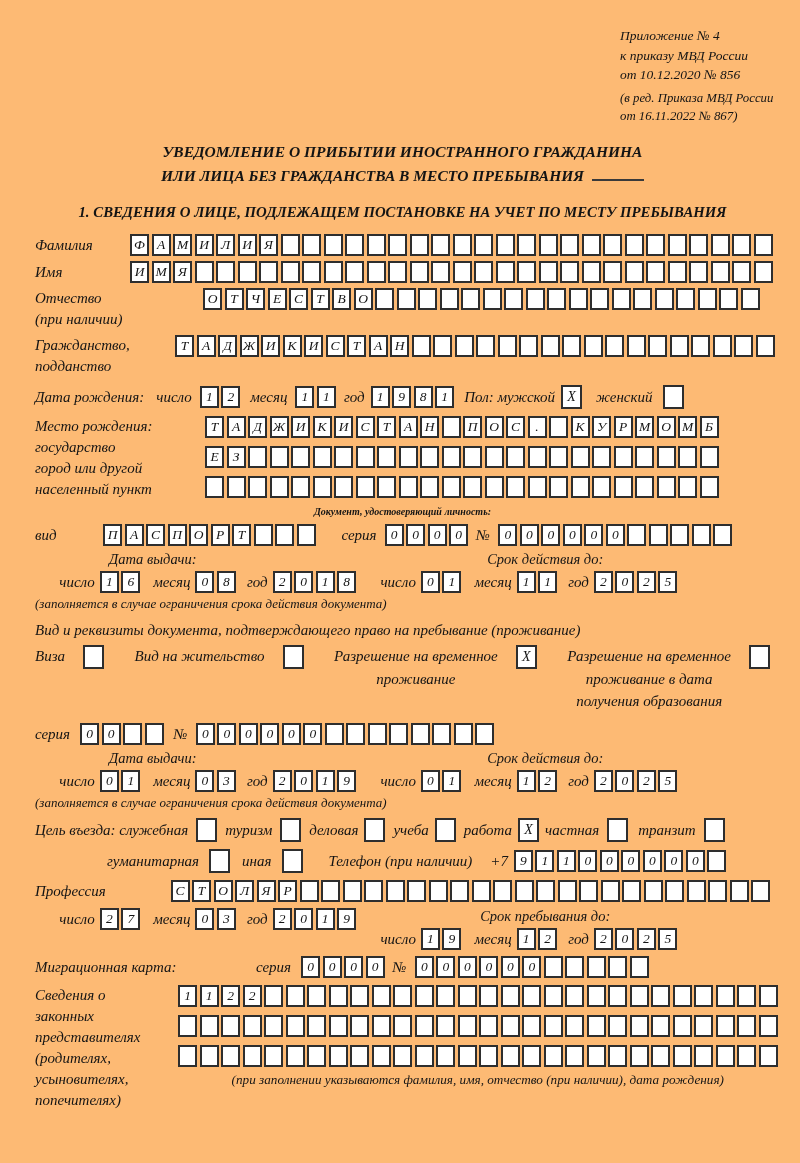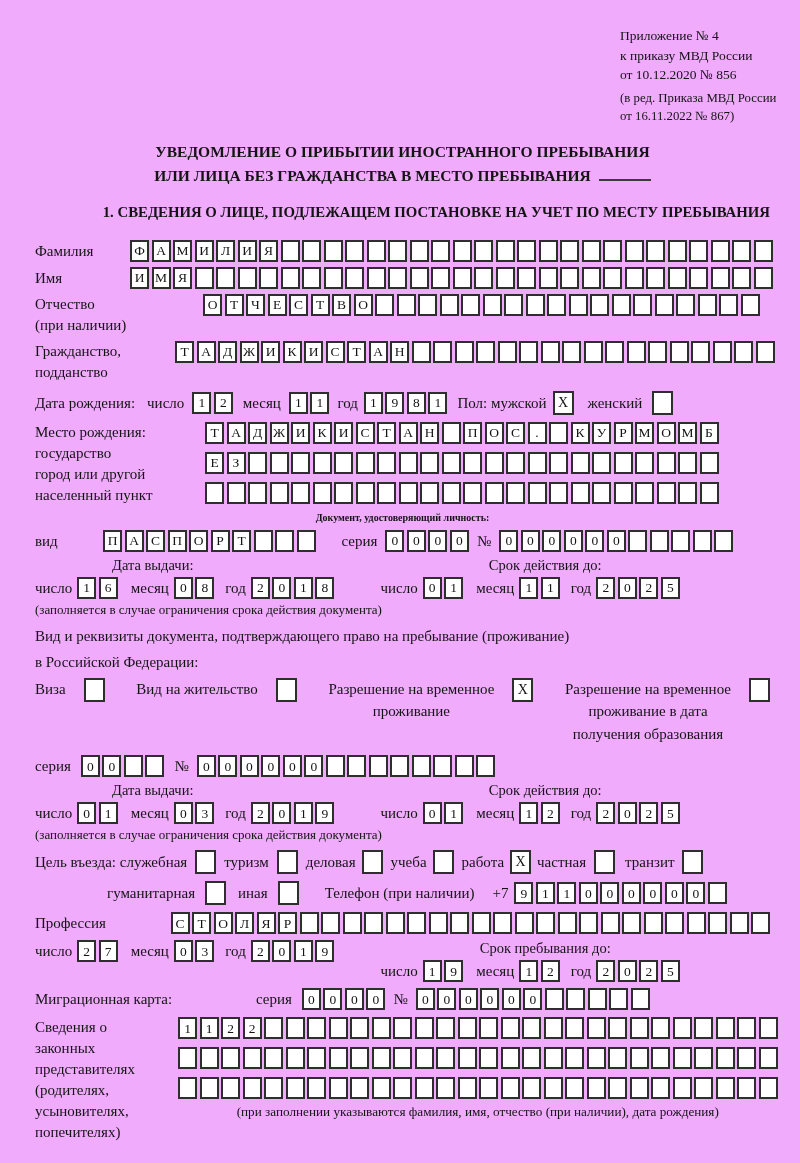--- a/index.html
+++ b/index.html
@@ -1,45 +1,45 @@
 <!DOCTYPE html>
 <html><head>
 <meta charset="utf-8">
 <style>
   html,body{margin:0;padding:0;background:#e8e8e8;}
   .page{
-    width:800px;height:1163px;margin:0 auto;background:#f0abfc;
+    width:800px;height:1163px;margin:0 auto;background:#fdba74;
     box-sizing:border-box;padding:26px 30px 0 35px;
     font-family:"Liberation Serif", serif;color:#141414;font-size:15px;
-    position:relative;overflow:hidden;
+    position:relative;overflow:hidden;font-style:italic;
   }
   .hdr{margin-left:585px;font-size:13.5px;line-height:1.45;white-space:nowrap;}
   .hdr .sub{margin-top:4px;font-size:12.8px;}
   .forma{text-align:right;font-weight:bold;font-size:15px;letter-spacing:.5px;margin-top:12px;padding-right:3px;}
   .title{text-align:center;font-weight:bold;font-size:15.5px;line-height:1.55;margin-top:14px;}
   .title-blank{display:inline-block;width:52px;height:12px;border-bottom:2px solid #3a3a3a;margin-left:8px;}
-  .sec-heading{text-align:right;font-weight:bold;font-size:14.8px;margin:16px 0 19px;}
+  .sec-heading{text-align:center;font-weight:bold;font-size:14.8px;margin:16px 0 13px;}
   .row{display:flex;align-items:center;margin-bottom:5px;}
   .row.top{align-items:flex-start;}
   .lbl{line-height:22px;}
   .lbl-col div{line-height:21px;}
   .boxes{display:flex;gap:2.5px;}
   .box{flex:0 0 19px;width:19px;height:22px;box-sizing:border-box;border:2px solid #2e2e2e;
        display:flex;align-items:center;justify-content:center;font-size:13.5px;line-height:1;background:#fff;}
   .checkbox{flex:0 0 21px;width:21px;height:24px;box-sizing:border-box;border:2px solid #2e2e2e;
        display:inline-flex;align-items:center;justify-content:center;font-size:14px;background:#fff;}
   .w68{flex:0 0 68px;} .w95{flex:0 0 95px;} .w120{flex:0 0 120px;} .w140{flex:0 0 140px;}
   .w143{flex:0 0 143px;} .w168{flex:0 0 168px;} .w170{flex:0 0 170px;} .w195{flex:0 0 195px;}
   .ml6{margin-left:6px;} .ml8{margin-left:8px;} .ml10{margin-left:10px;} .ml12{margin-left:12px;}
   .ml14{margin-left:14px;} .ml18{margin-left:18px;} .ml26{margin-left:26px;} .ml72{margin-left:72px;}
   .stack{display:flex;flex-direction:column;gap:8px;}
   .center-heading{text-align:center;font-weight:bold;font-size:10px;margin:6px 0 7px;}
   .dates{display:flex;margin-bottom:3px;}
   .dates .col{display:flex;flex-direction:column;}
-  .dates .col.left{width:47%;}
+  .dates .col.left{width:47%;align-items:center;}
   .dates .col.right{width:53%;}
   .dlabel{text-align:center;margin-bottom:3px;font-size:14.5px;}
   .col.left .dlabel{padding-right:110px;}
   .col.right .dlabel{padding-right:60px;}
   .dgroup{display:flex;align-items:center;gap:5px;}
   .note{text-align:left;font-size:13px;margin:2px 2px 7px 0;}
   .plain{margin:2px 0 4px;line-height:1.5;}
   .permit-row{display:flex;justify-content:space-between;align-items:flex-start;margin:4px 0 10px;}
   .permit-item{display:flex;align-items:flex-start;gap:18px;}
   .permit-label{text-align:center;line-height:1.5;}
@@ -55,21 +55,21 @@
     <div>к приказу МВД России</div>
     <div>от 10.12.2020 № 856</div>
     <div class="sub">
       <div>(в ред. Приказа МВД России</div>
       <div>от 16.11.2022 № 867)</div>
     </div>
   </div>
 
 
   <div class="title">
-    <div>УВЕДОМЛЕНИЕ О ПРИБЫТИИ ИНОСТРАННОГО ПРЕБЫВАНИЯ</div>
+    <div>УВЕДОМЛЕНИЕ О ПРИБЫТИИ ИНОСТРАННОГО ГРАЖДАНИНА</div>
     <div>
       <span>ИЛИ ЛИЦА БЕЗ ГРАЖДАНСТВА В МЕСТО ПРЕБЫВАНИЯ</span><span class="title-blank"></span>
     </div>
   </div>
 
   <div class="sec-heading">1. СВЕДЕНИЯ О ЛИЦЕ, ПОДЛЕЖАЩЕМ ПОСТАНОВКЕ НА УЧЕТ ПО МЕСТУ ПРЕБЫВАНИЯ</div>
 
   <div class="row">
     <span class="lbl w95">Фамилия</span>
     <span class="boxes">
@@ -409,21 +409,20 @@
             <span class="box">0</span>
             <span class="box">2</span>
             <span class="box">5</span>
           </span>
       </div>
     </div>
   </div>
   <div class="note">(заполняется в случае ограничения срока действия документа)</div>
 
   <div class="plain">Вид и реквизиты документа, подтверждающего право на пребывание (проживание)</div>
-  <div class="plain">в Российской Федерации:</div>
 
   <div class="permit-row">
     <div class="permit-item">
       <span class="permit-label">Виза</span>
       <span class="checkbox"></span>
     </div>
     <div class="permit-item">
       <span class="permit-label">Вид на жительство</span>
       <span class="checkbox"></span>
     </div>

